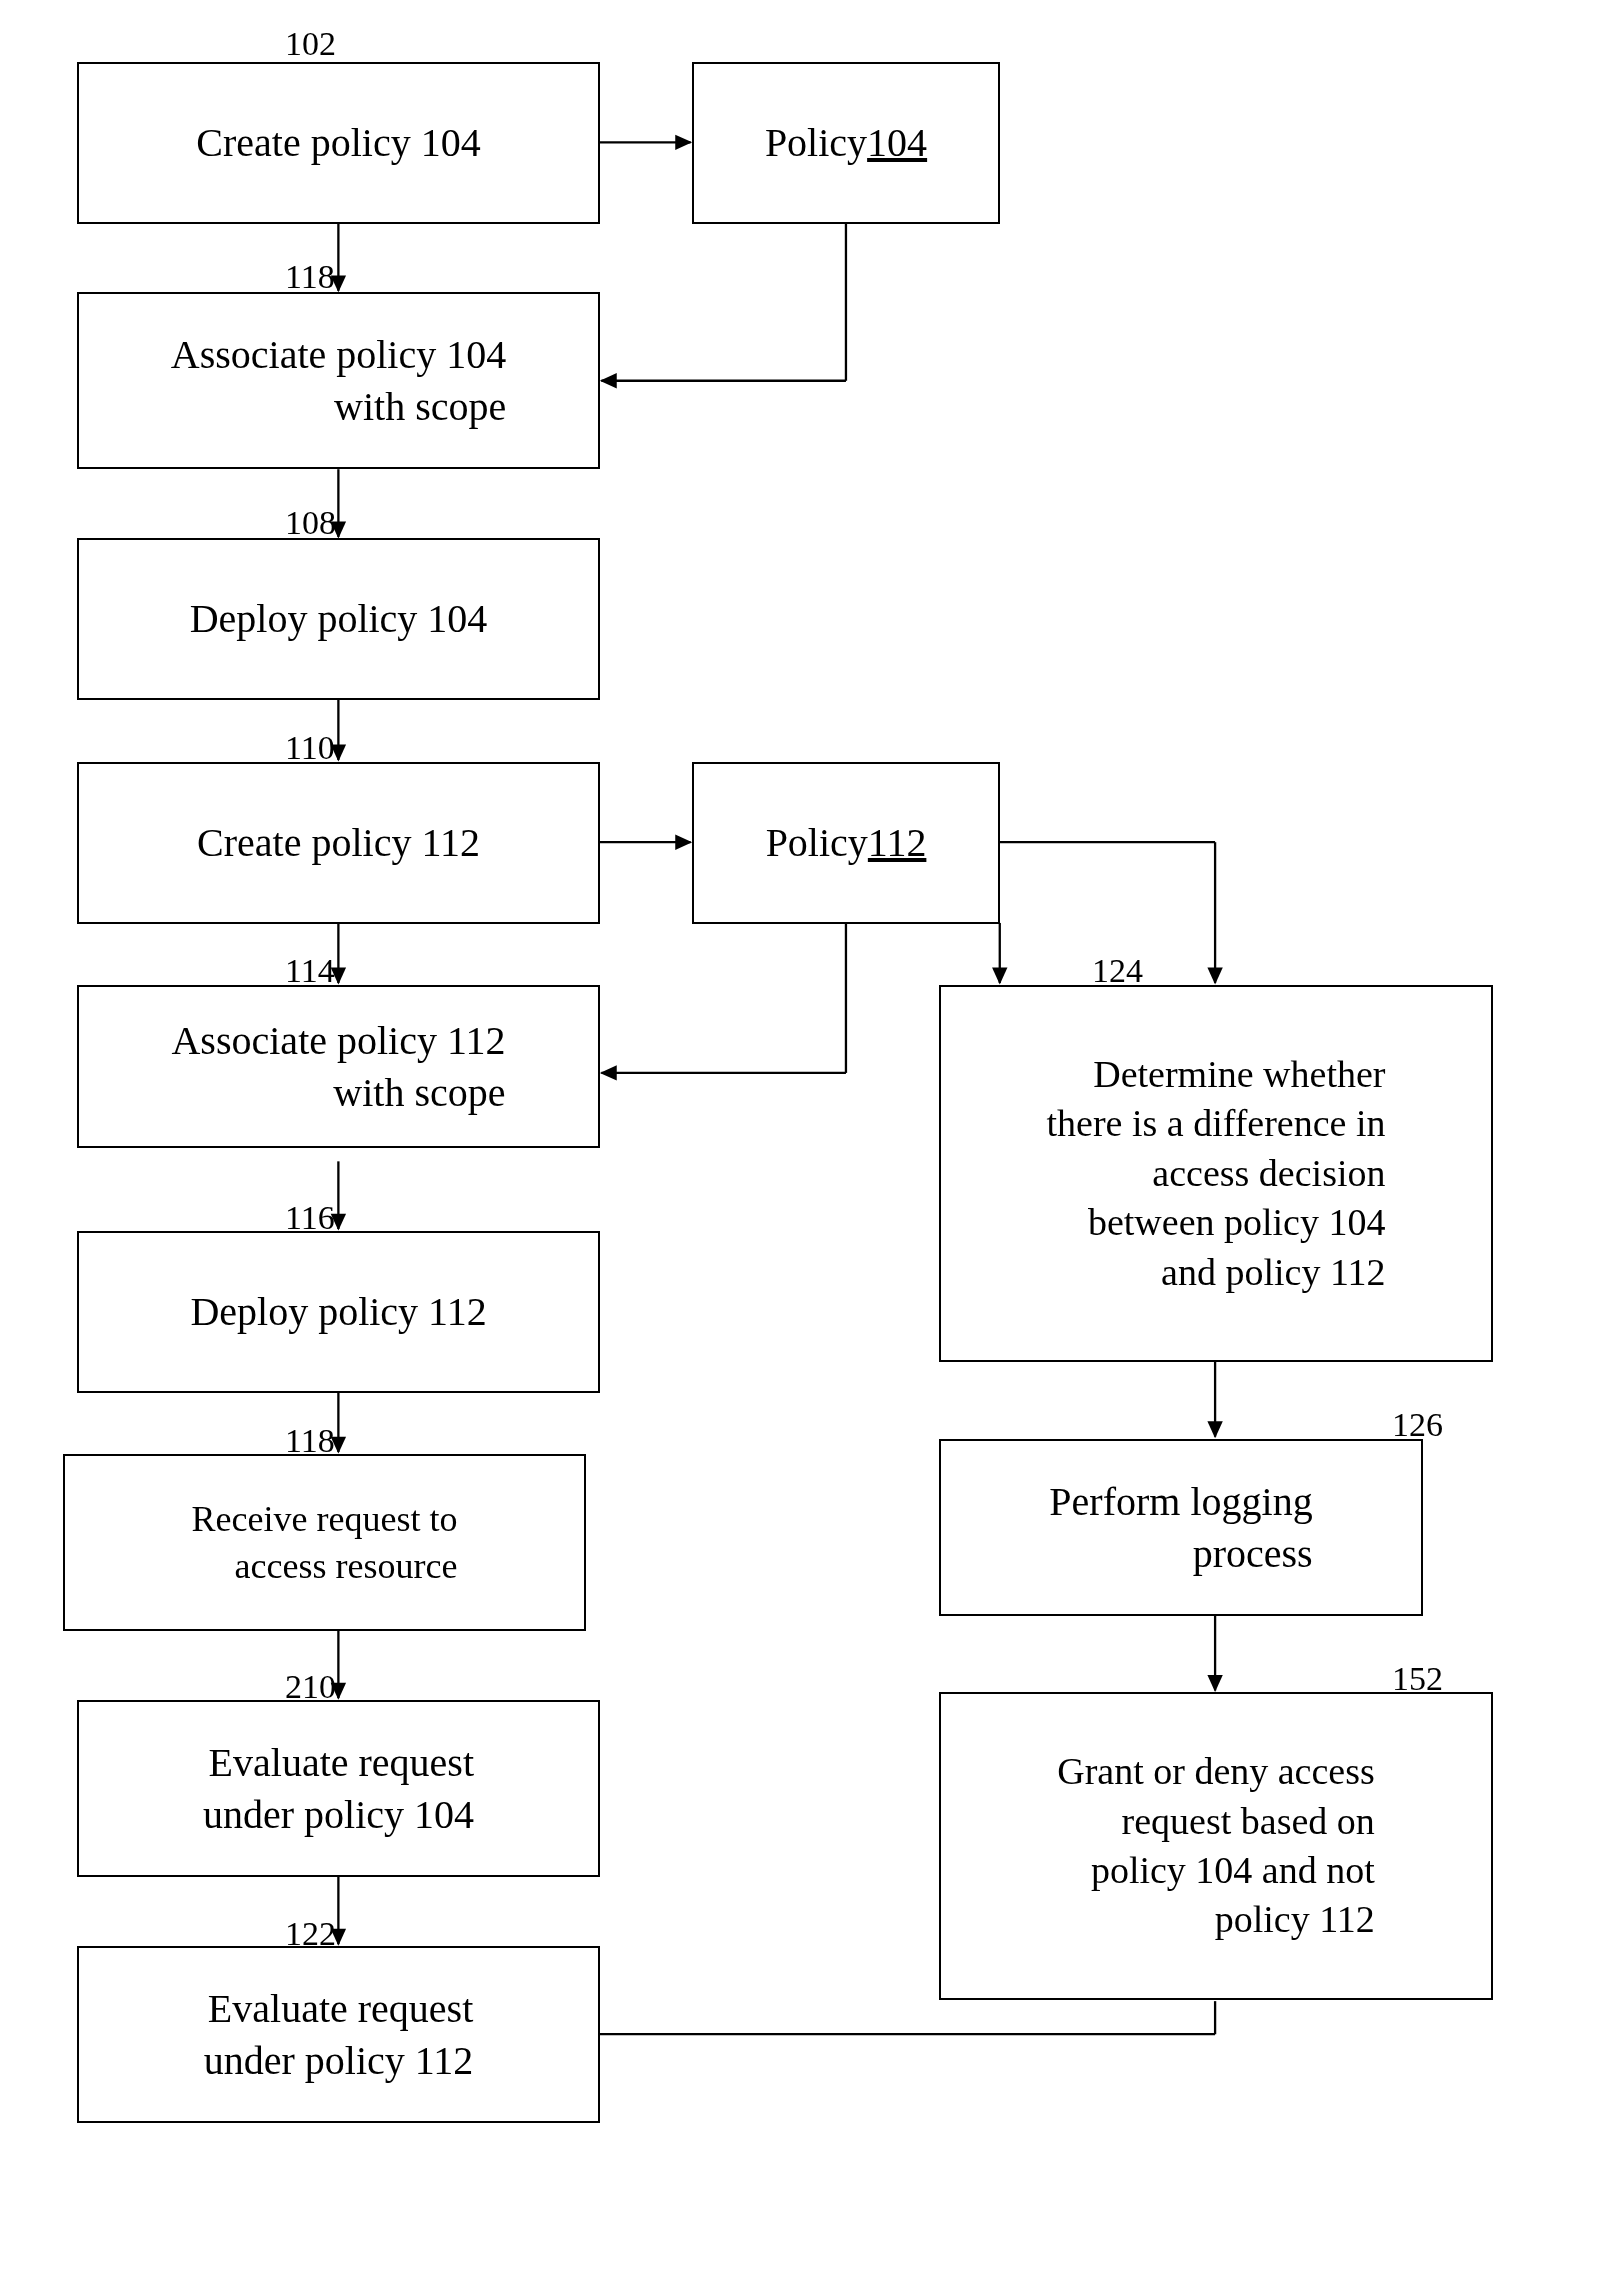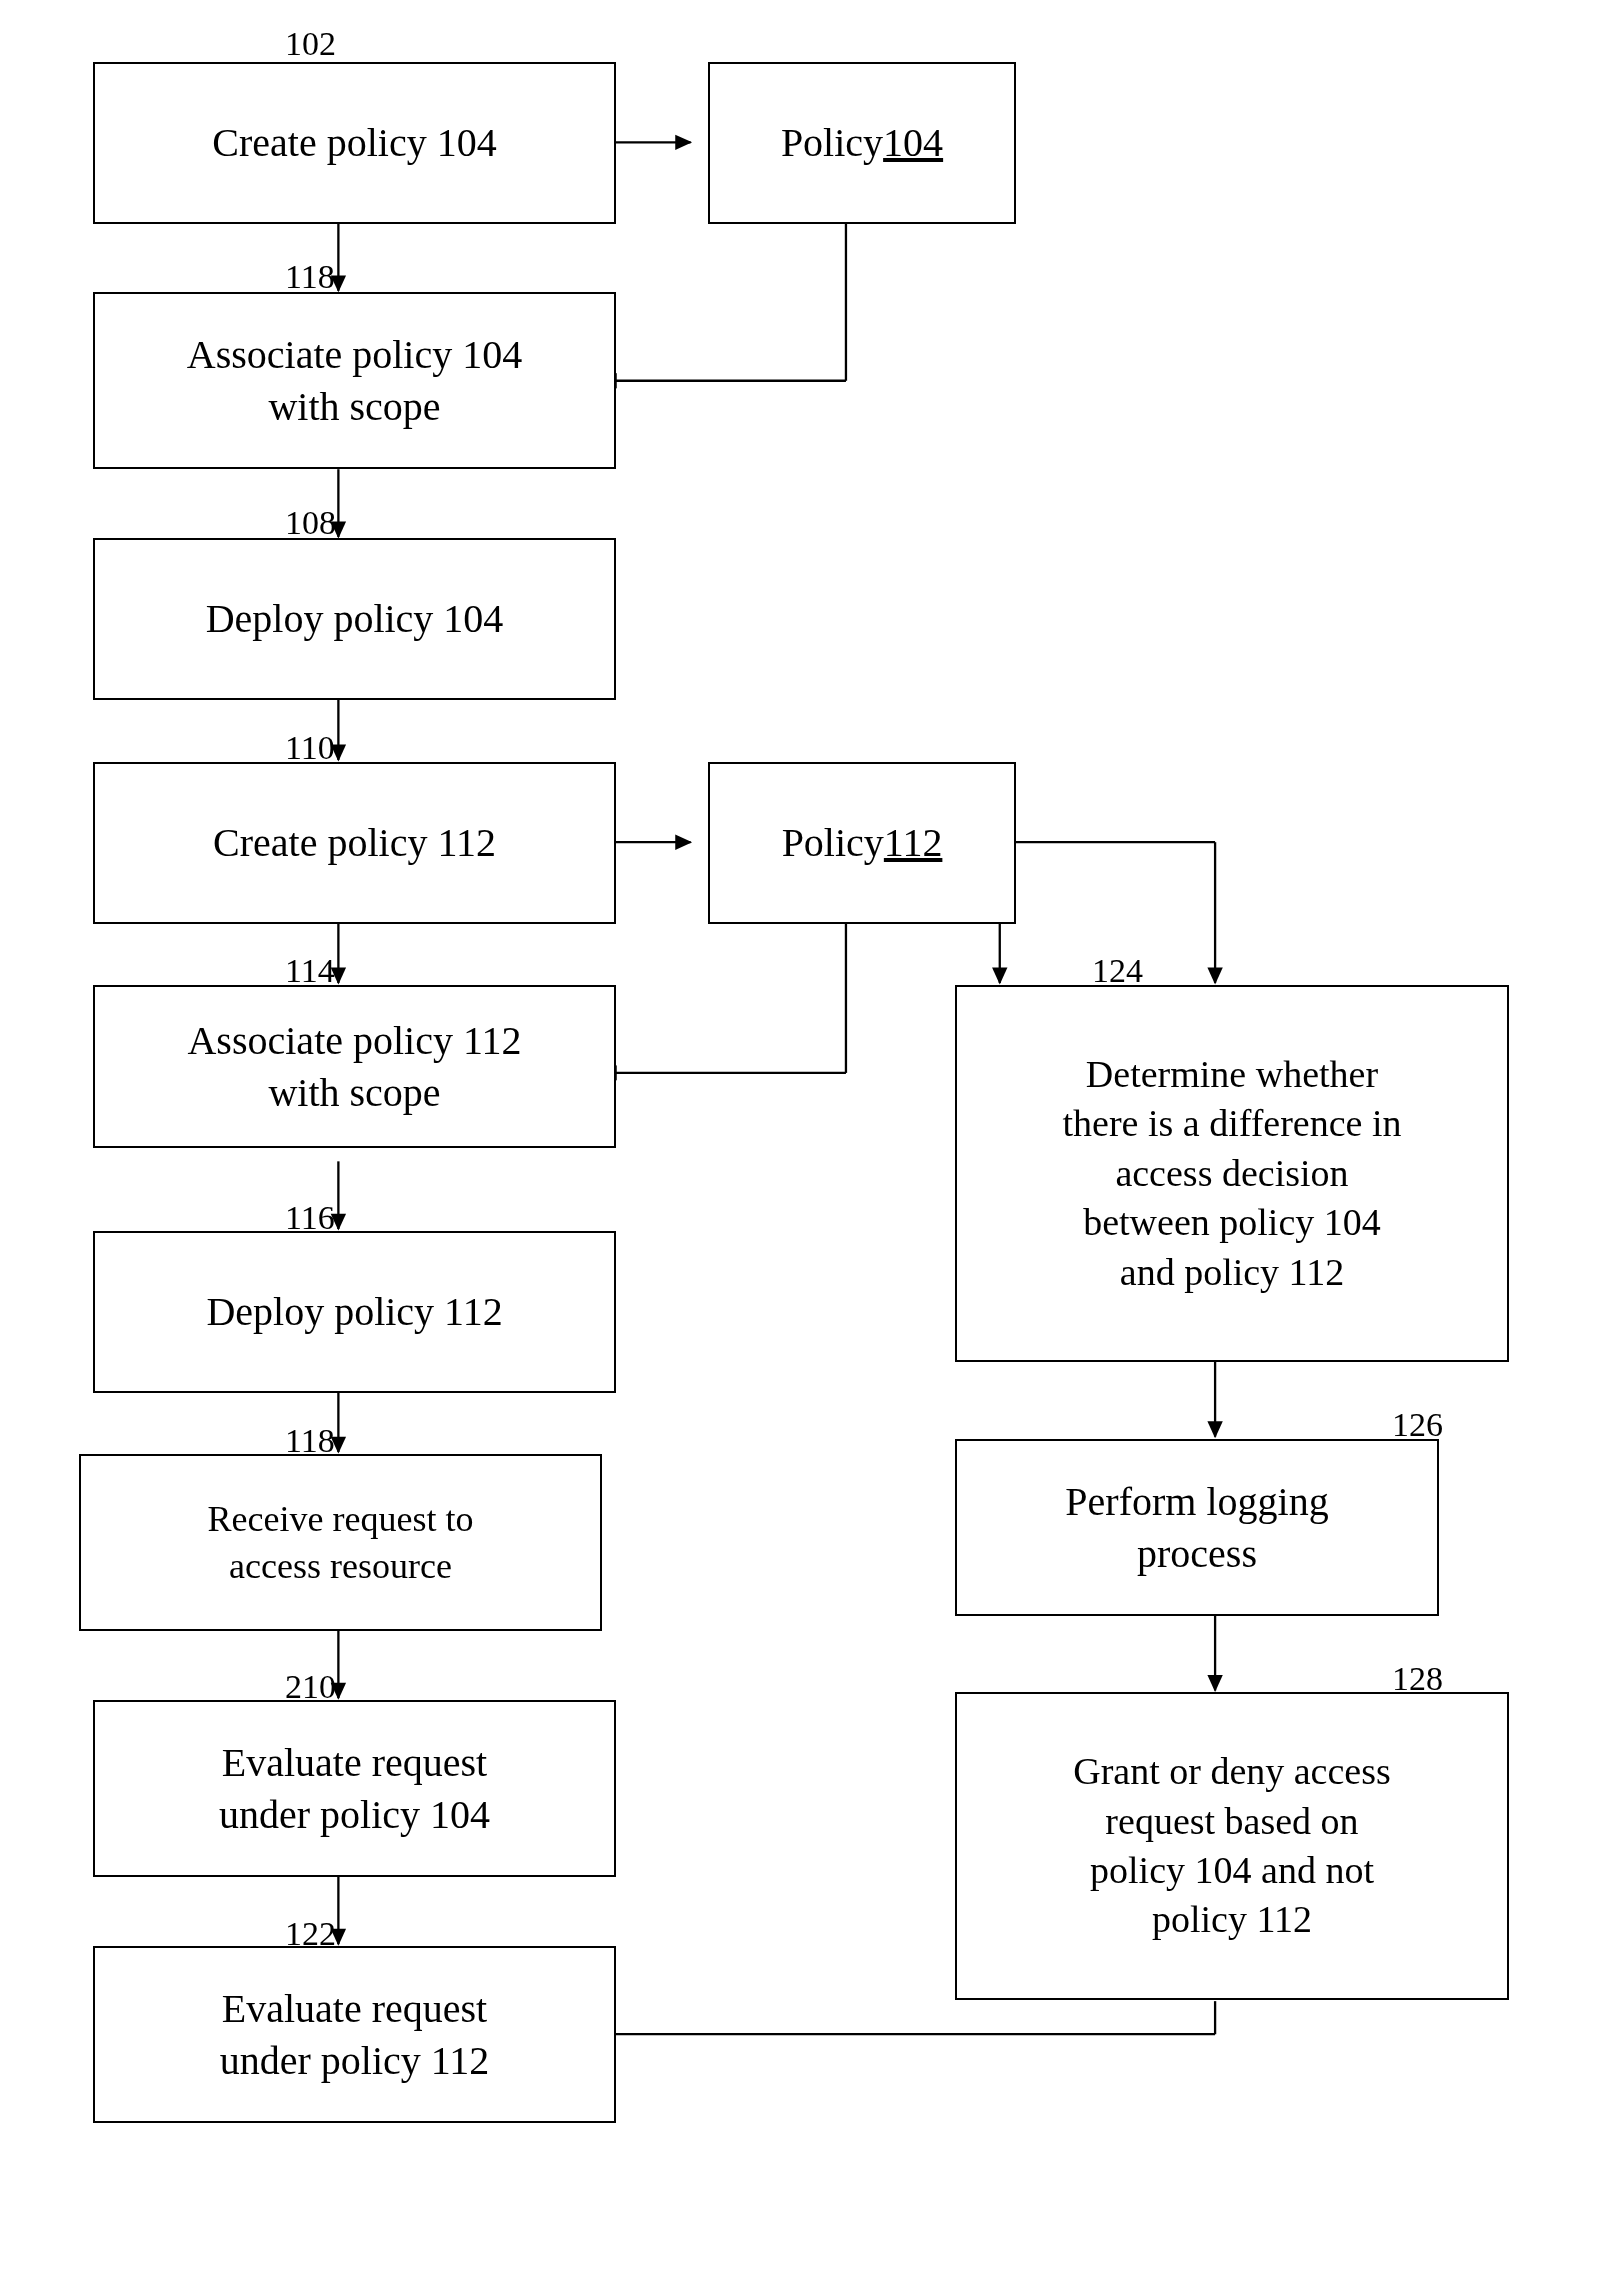--- a/index.html
+++ b/index.html
@@ -16,26 +16,25 @@
       width: 1615px;
       height: 2295px;
     }
     .box {
       position: absolute;
       border: 2.3px solid #000;
       background: #fff;
       display: flex;
       align-items: center;
       justify-content: center;
-      text-align: center;
+      text-align: right;
       font-size: 37px;
       font-family: 'Times New Roman', Times, serif;
       padding: 7.7px 15.4px;
       line-height: 1.3;
-      margin-left: 16px;
     }
     .label {
       position: absolute;
       font-size: 34px;
       font-family: 'Times New Roman', Times, serif;
       color: #000;
     }
     svg.arrows {
       position: absolute;
       top: 0;
@@ -192,21 +191,21 @@
 
   <div class="label" style="left:285px; top:1668px;">
     <span>210</span>
   </div>
 
   <div class="box" style="left:77px; top:1700px; width:523px; height:177px; font-size:40px;">
     <span>Evaluate request<br>under policy 104</span>
   </div>
 
   <div class="label" style="left:1392px; top:1660px;">
-    <span>128</span>
+    <span>152</span>
   </div>
 
   <div class="box" style="left:939px; top:1692px; width:554px; height:308px; font-size:38px;">
     <span>Grant or deny access<br>request based on<br>policy 104 and not<br>policy 112</span>
   </div>
 
   <div class="label" style="left:285px; top:1915px;">
     <span>122</span>
   </div>
 

